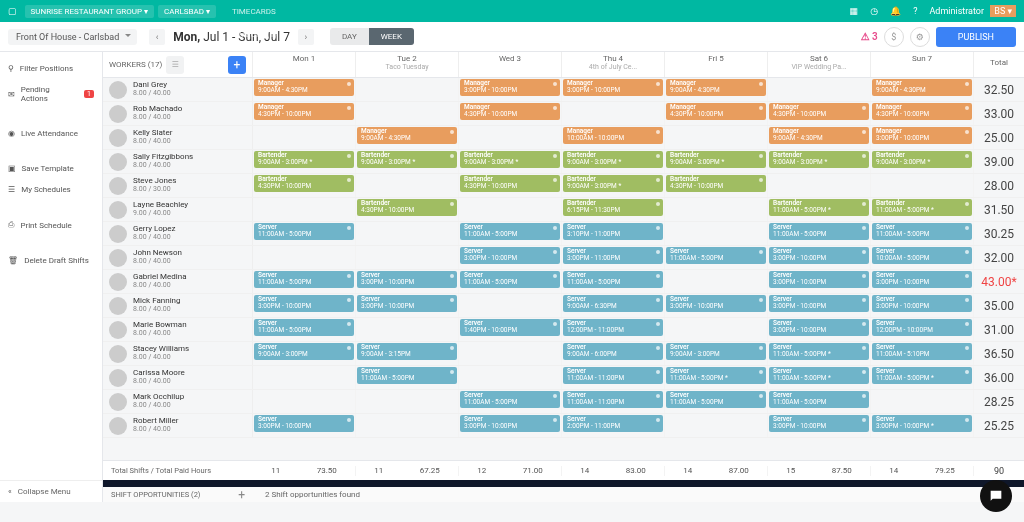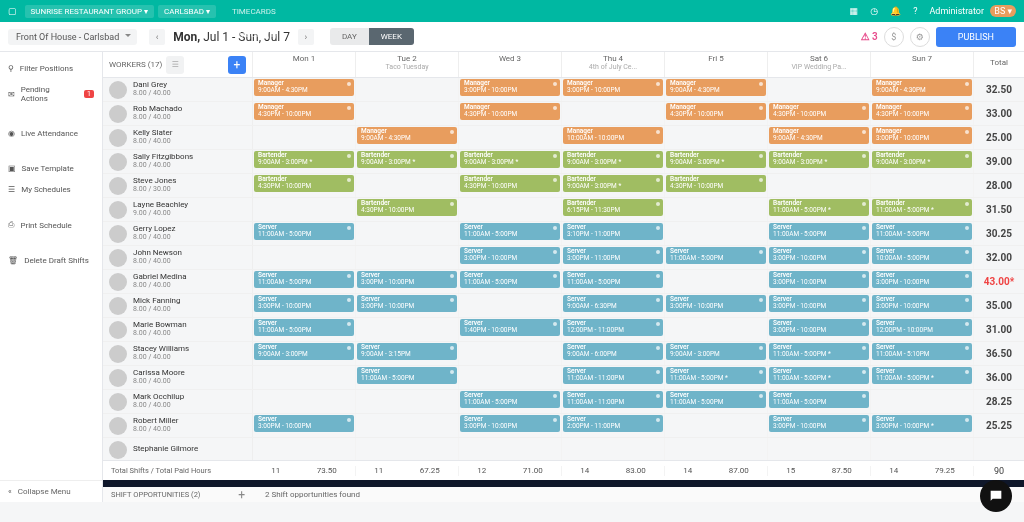--- a/index.html
+++ b/index.html
@@ -40,21 +40,21 @@
 .coltotal { width: 50px; text-align: center; font-size: 8px; color: #666; padding-top:6px;}
 
 .gridbody { flex: 1; overflow-y: auto; }
 .row { display: flex; border-bottom: 1px solid #f0f0f0; min-height: 24px; }
 .rowworker { width: 150px; flex-shrink: 0; display: flex; align-items: center; gap: 6px; padding: 2px 6px; border-right: 1px solid #eee; }
 .avatar { width: 18px; height: 18px; border-radius: 50%; background: #ccc; flex-shrink: 0; }
 .rowworker .info { line-height: 1.1; }
 .rowworker .info .name { font-size: 8px; color: #333; }
 .rowworker .info .hours { font-size: 7px; color: #888; }
 .rowcell { flex: 1; border-right: 1px solid #f3f3f3; padding: 1px; display: flex; flex-direction: column; gap: 1px; }
-.rowtotal { width: 50px; display: flex; align-items: center; justify-content: center; font-size: 10px; color: #444; font-weight: bold; }
+.rowtotal { width: 50px; display: flex; align-items: center; justify-content: center; font-size: 12px; color: #444; }
 .rowtotal.alert { color: #ef4444; }
 .shift { border-radius: 2px; padding: 1px 4px; font-size: 6.5px; color: #fff; line-height: 1.15; position: relative; cursor:pointer;}
 .shift .role { font-weight: 600; }
 .shift .dot { position: absolute; right: 3px; top: 3px; width: 4px; height: 4px; background: rgba(255,255,255,0.7); border-radius: 50%; }
 .c-orange { background: #e89d5e; }
 .c-green { background: #a0bd62; }
 .c-blue { background: #6fb4c9; }
 
 .footrow { display: flex; background: #fff; border-top: 1px solid #e5e7eb; height: 20px; align-items: center; flex-shrink:0;}
 .footrow .label { width: 150px; font-size: 7.5px; color: #666; padding-left: 8px; }
@@ -74,21 +74,21 @@
   <div class="tabs">
     <div class="active">SCHEDULER</div>
     <div>TIMECARDS</div>
     <div>TIMEOFF (1)</div>
   </div>
   <div class="right">
     <span>▦</span>
     <span>◷</span>
     <span>🔔</span>
     <span>?</span>
-    <span><span>Administrator</span> <span style="background:#e89d5e;padding:1px 4px;border-radius:6px;margin-left:4px;">BS ▾</span></span>
+    <span><span>Administrator</span> <span style="background:#e89d5e;padding:1px 4px;border-radius:0;margin-left:4px;">BS ▾</span></span>
   </div>
 </div>
 
 <div class="subbar">
   <div class="department">Front Of House - Carlsbad</div>
   <div class="datebar">
     <div class="arrowbtn">‹</div>
     <div class="daterange"><b>Mon, </b><span>Jul 1 - Sun, </span><span>Jul 7</span></div>
     <div class="arrowbtn">›</div>
   </div>
@@ -890,37 +890,20 @@
           </div>
           <div class="rowcell">
             <div class="shift c-blue">
               <div class="role">Server</div>
               <div>3:00PM - 10:00PM *</div>
               <div class="dot"></div>
             </div>
           </div>
           <div class="rowtotal ">25.25</div>
         </div>
-        <div class="row">
-          <div class="rowworker">
-            <div class="avatar"></div>
-            <div class="info">
-              <div class="name">Stephanie Gilmore</div>
-              <div class="hours"></div>
-            </div>
-          </div>
-          <div class="rowcell"></div>
-          <div class="rowcell"></div>
-          <div class="rowcell"></div>
-          <div class="rowcell"></div>
-          <div class="rowcell"></div>
-          <div class="rowcell"></div>
-          <div class="rowcell"></div>
-          <div class="rowtotal "></div>
-        </div>
       </div>
 
     <div class="footrow">
       <div class="label">Total Shifts / Total Paid Hours</div>
       <div id="footcells" style="display:flex;flex:1;">
           <div class="fcell" style="flex: 1 1 0%; border-right: 1px solid rgb(243, 243, 243);">
             <span>11</span>
             <span>73.50</span>
           </div>
           <div class="fcell" style="flex: 1 1 0%; border-right: 1px solid rgb(243, 243, 243);">

